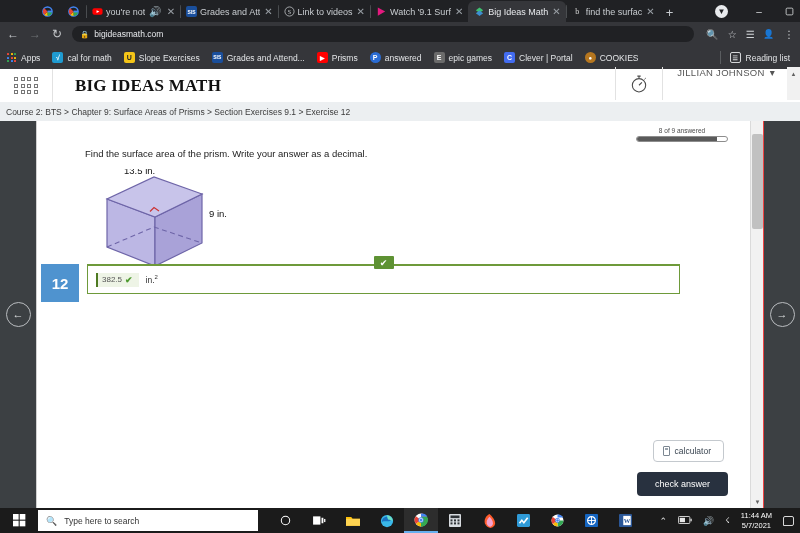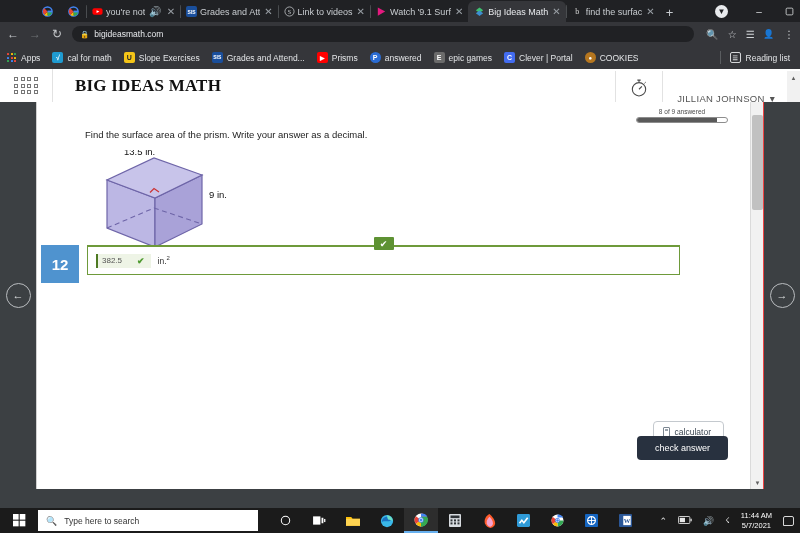--- a/index.html
+++ b/index.html
@@ -105,21 +105,21 @@
   }
   .waffle-grid {
     display: grid; grid-template-columns: repeat(4, 4px); grid-template-rows: repeat(3, 4px);
     gap: 2.5px;
   }
   .waffle-grid i { width:4px; height:4px; border:1px solid #777; display:block; }
   .bim-logo {
     font-family: "Liberation Serif", serif; font-weight: bold; font-size: 17px;
     letter-spacing: 0.2px; color: #111; margin-left: 22px;
   }
-  .hdr-right { margin-left: auto; display: flex; align-items: flex-end; height: 37px; }
+  .hdr-right { margin-left: auto; display: flex; align-items: flex-start; height: 37px; }
   .timer-cell { width: 48px; height: 33px; display:flex; align-items:center; justify-content:center;
     border-left: 1px solid #e2e2e2; border-right: 1px solid #e2e2e2;}
   .user-cell { display: flex; align-items: center; gap: 5px; padding: 0 12px 0 14px;
     font-size: 9.5px; color: #555; letter-spacing: 0.3px; }
   .scroll-col { width: 13px; height: 33px; background: #f1f1f1; }
 
   .breadcrumb {
     height: 19px; background: #eceff1; display: flex; align-items: center;
     padding-left: 6px; font-size: 8.5px; color: #3b3b3b;
   }
@@ -169,21 +169,21 @@
     border: 1.5px solid #6e9a3a; border-top-width: 2px; background: #fff;
     height: 30px; display: flex; align-items: center; padding-left: 8px;
   }
   .check-flag {
     position: absolute; left: 50%; transform: translateX(-50%); top: -10px;
     width: 20px; height: 13px; background: #5e9233; color: #fff;
     display: flex; align-items: center; justify-content: center; font-size: 9px;
     border-radius: 1px;
   }
   .ans-field {
-    display: flex; align-items: center; gap: 15px;
+    display: flex; align-items: center; gap: 3px;
     background: #eef4e6; border-left: 2px solid #4e7a22;
     padding: 2px 6px 2px 4px; font-size: 8px; color: #555;
   }
   .ans-check { color: #4e9a2f; font-size: 9px; font-weight: bold; }
   .unit { font-size: 8.5px; color: #333; margin-left: 7px; }
   .unit sup { font-size: 6px; }
 
   .calc-btn {
     position: absolute; right: 26px; bottom: 46px;
     border: 1px solid #c4c9ce; border-radius: 4px; background: #fff;
@@ -191,21 +191,21 @@
     display: flex; align-items: center; gap: 5px;
   }
   .calc-ico {
     width: 7px; height: 10px; border: 1px solid #7c8792; border-radius: 1px;
     position: relative; background: #fff;
   }
   .calc-ico::after {
     content:""; position:absolute; left:1px; top:1px; width:3px; height:2px; background:#9aa3ac;
   }
   .check-answer-btn {
-    position: absolute; right: 22px; bottom: 29px;
+    position: absolute; right: 22px; bottom: 12px;
     background: #28313f; color: #fff; font-size: 9px;
     padding: 7px 18px; border-radius: 4px;
   }
   .pane-scroll {
     width: 13px; height: 387px; background: #f1f1f1; position: relative;
     border-left: 1px solid #dadada;
   }
   .sb-arrow { width: 13px; height: 13px; display:flex; align-items:center; justify-content:center;
     font-size: 6px; color: #606060; }
   .sb-arrow.bottom { position: absolute; bottom: 0; left: 0; }
@@ -419,20 +419,21 @@
         <div class="user-cell">
           <span>JILLIAN JOHNSON</span>
           <span style="font-size:10px">▾</span>
         </div>
         <div class="scroll-col">
           <div class="sb-arrow">▲</div>
         </div>
       </div>
     </div>
 
+    <div class="breadcrumb">Course 2: BTS &gt; Chapter 9: Surface Areas of Prisms &gt; Section Exercises 9.1 &gt; Exercise 12</div>
 
     <div class="workarea">
       <div class="side-nav">
         <div class="circ-btn">←</div>
       </div>
 
       <div class="white-pane">
         <div class="pane-body">
 
           <div class="progress-wrap">

